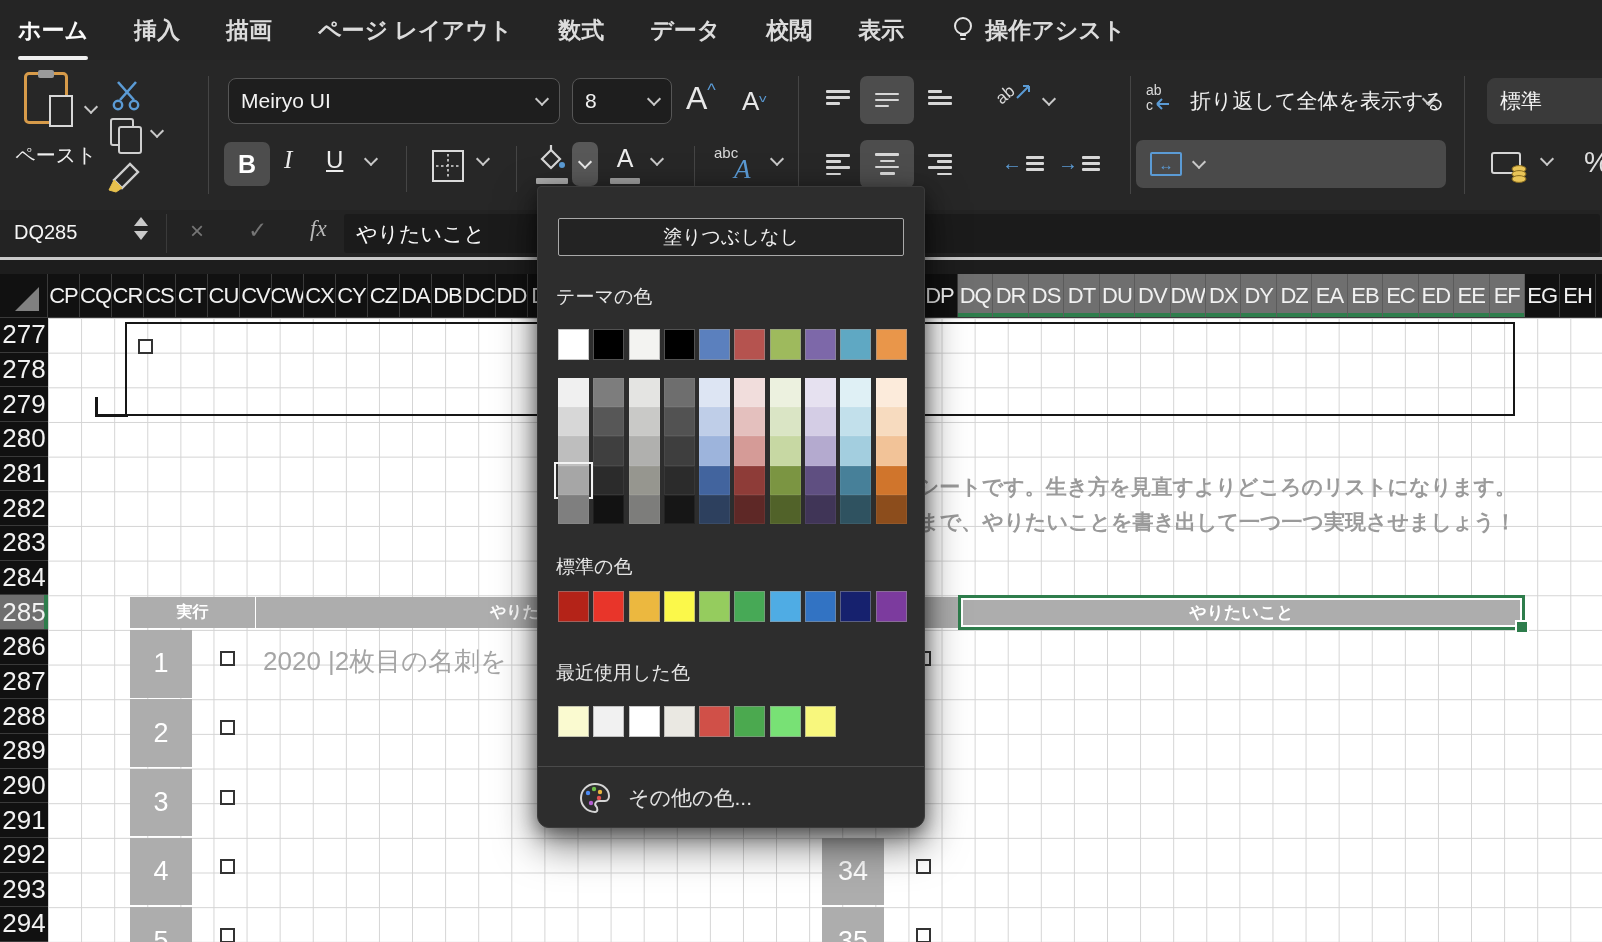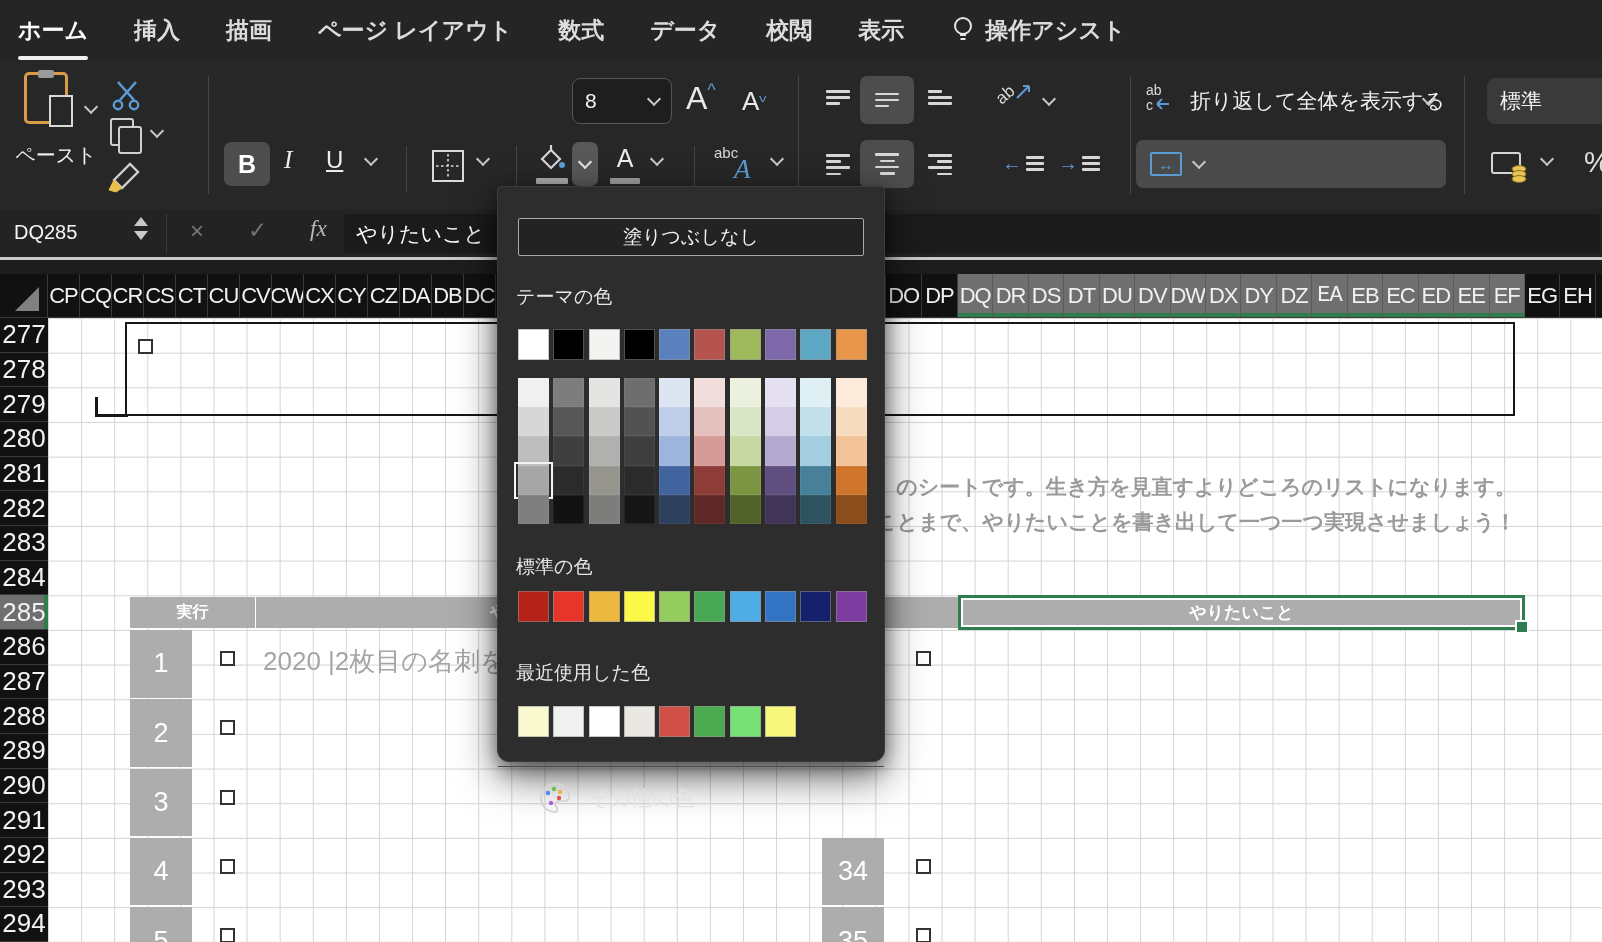--- a/index.html
+++ b/index.html
@@ -69,21 +69,21 @@
   .numcell{position:absolute;width:62px;height:67.5px;background:#ADADAD;color:#FFF;font-size:27px;
     display:flex;align-items:center;justify-content:center;}
   .grayhdr{position:absolute;height:31px;background:#ADADAD;color:#FFF;font-weight:700;font-size:16px;
     display:flex;align-items:center;justify-content:center;overflow:hidden;}
   .itemtext{position:absolute;font-size:26px;color:#A5A5A5;white-space:nowrap;}
   #selcell{position:absolute;left:910px;top:277px;width:561px;height:29px;border:3px solid #2E7D4C;
     background:#ADADAD;box-shadow:inset 0 0 0 2px #FFF;display:flex;align-items:center;justify-content:center;
     color:#FFF;font-weight:700;font-size:17px;}
   #fillhandle{position:absolute;right:-7px;bottom:-7px;width:10px;height:10px;background:#2E7D4C;border:2px solid #FFF;}
   
-  #dropdown{position:absolute;left:497px;top:186px;width:388px;height:576px;background:#2D2D2D;
+  #dropdown{position:absolute;left:537px;top:186px;width:388px;height:642px;background:#2D2D2D;
     border:1px solid #3B3B3B;border-radius:4px 4px 12px 12px;box-sizing:border-box;z-index:50;
     box-shadow:0 16px 40px rgba(0,0,0,.55),0 6px 18px rgba(0,0,0,.4);}
   #nofill{position:absolute;left:20px;top:31px;width:346px;height:38px;border:1.5px solid #A9A9A9;
     background:#232323;color:#F2F2F2;display:flex;align-items:center;justify-content:center;
     font-size:19px;border-radius:2px;box-sizing:border-box;}
   .ddlabel{position:absolute;font-size:19px;color:#E6E6E6;}
   .swrow{position:absolute;display:flex;gap:4.3px;}
   .sw{width:31px;height:31px;box-sizing:border-box;border:1px solid rgba(150,150,150,.55);}
   #theme-variants{position:absolute;display:flex;gap:4.3px;}
   .vcol{display:flex;flex-direction:column;}
@@ -151,20 +151,24 @@
       <div class="cp1"></div>
         <div class="cp2"></div>
     </div>
     <span class="chev abs" style="left:152px;top:70px;"></span>
     <svg class="abs" style="left:104px;top:98px;" width="42" height="36" viewBox="0 0 42 36">
       <path d="M10 22 L26 6 L34 14 L18 30 Z" fill="none" stroke="#CFCFCF" stroke-width="2.4"></path>
       <path d="M10 22 L18 30 L12 34 L5 32 Z" fill="#E8C14D" stroke="#E8C14D"></path>
     </svg>
     <div class="vdiv" style="left:208px;"></div>
 
+    <div class="combo" style="left:228px;top:18px;width:332px;height:46px;">
+      <span>Meiryo UI</span>
+      <span class="chev"></span>
+    </div>
     <div class="combo" style="left:572px;top:18px;width:100px;height:46px;">
       <span>8</span>
       <span class="chev"></span>
     </div>
     <div class="abs" style="left:686px;top:20px;font-size:32px;color:#E8E8E8;">A<span style="color:#5B9BD5;font-size:18px;vertical-align:top;">^</span></div>
     <div class="abs" style="left:742px;top:26px;font-size:26px;color:#E8E8E8;">A<span style="color:#5B9BD5;font-size:16px;vertical-align:top;transform:rotate(180deg);display:inline-block;">^</span></div>
 
     <div class="pill abs" style="left:224px;top:82px;width:46px;height:44px;font-size:25px;font-weight:700;color:#FFF;">B</div>
     <div class="abs btxt" style="left:284px;top:86px;font-size:25px;font-style:italic;font-family:'Liberation Serif',serif;">I</div>
     <div class="abs btxt" style="left:326px;top:86px;font-size:24px;text-decoration:underline;">U</div>
@@ -348,21 +352,21 @@
         <div class="ch" style="width: 35.44px;">DQ</div>
         <div class="ch" style="width: 35.44px;">DR</div>
         <div class="ch" style="width: 35.44px;">DS</div>
         <div class="ch" style="width: 35.44px;">DT</div>
         <div class="ch" style="width: 35.44px;">DU</div>
         <div class="ch" style="width: 35.44px;">DV</div>
         <div class="ch" style="width: 35.44px;">DW</div>
         <div class="ch" style="width: 35.44px;">DX</div>
         <div class="ch" style="width: 35.44px;">DY</div>
         <div class="ch" style="width: 35.44px;">DZ</div>
-        <div class="ch" style="width: 35.44px; font-family: Liberation Mono, monospace;">EA</div>
+        <div class="ch" style="width: 35.44px;">EA</div>
         <div class="ch" style="width: 35.44px;">EB</div>
         <div class="ch" style="width: 35.44px;">EC</div>
         <div class="ch" style="width: 35.44px;">ED</div>
         <div class="ch" style="width: 35.44px;">EE</div>
         <div class="ch" style="width: 35.44px;">EF</div>
       </div>
     <div id="chr" class="chgroup">
         <div class="ch" style="width: 35.4px;">EG</div>
         <div class="ch" style="width: 35.4px;">EH</div>
         <div class="ch" style="width: 35.4px;">EI</div>

